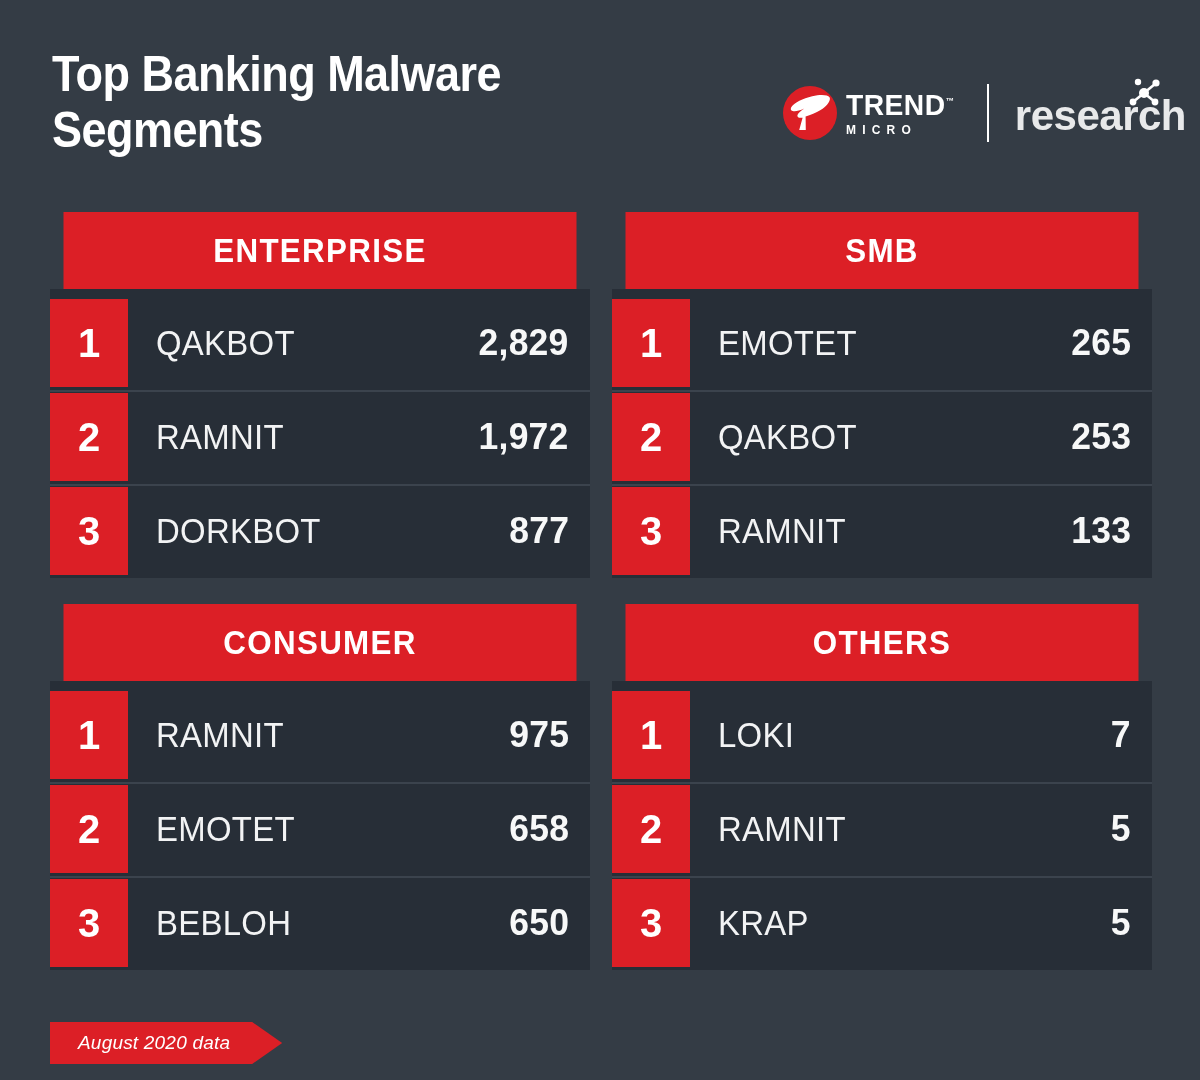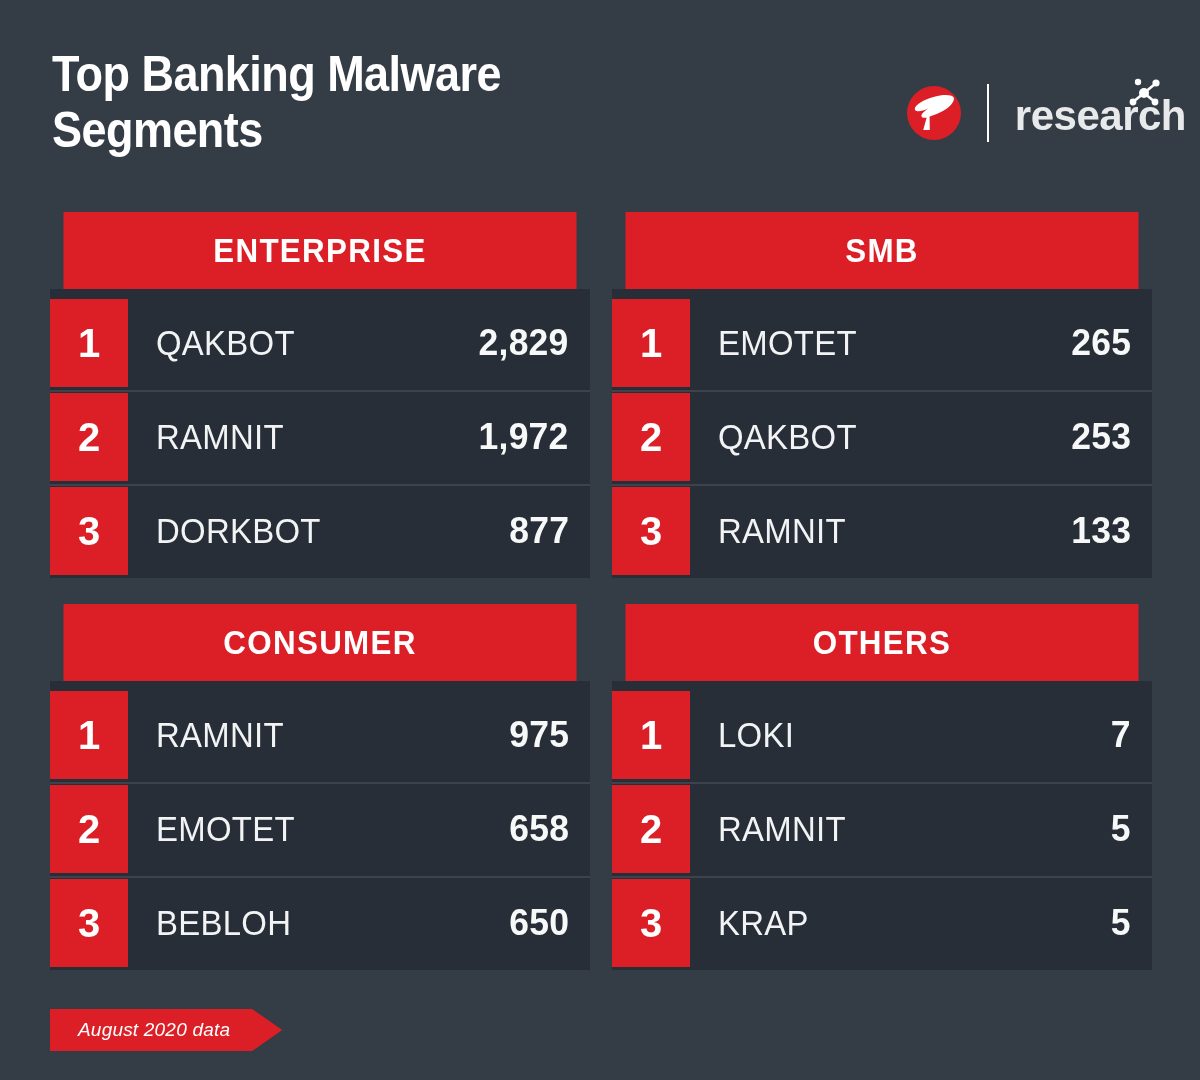--- a/index.html
+++ b/index.html
@@ -217,35 +217,40 @@
     color: #ffffff;
     display: flex;
     align-items: center;
     padding-left: 28px;
     padding-right: 52px;
     font-size: 19px;
     font-style: italic;
     font-weight: normal;
     letter-spacing: 0.2px;
     clip-path: polygon(0 0, calc(100% - 30px) 0, 100% 50%, calc(100% - 30px) 100%, 0 100%);
+    margin-top: 13px;
   }
 </style>
 </head>
 <body>
 
 <div class="header">
   <div class="title">Top Banking Malware
 Segments</div>
 
   <div class="logo-block">
     <div class="tm-logo">
       <div class="tm-ball">
         <svg class="swoosh" viewBox="0 0 42 38">
           <path d="M40.5 3.2C38.6 0.6 31.5 0.3 23.2 2.2c-9.4 2.1-17.8 6.6-20.6 10.6-1.4 2-0.9 3.6 1.1 4.2 2.4 0.7 6.6-0.2 11.6-2.4-3.6 2.3-6.2 4.6-6.8 6.4-0.5 1.7 0.6 2.8 2.8 2.8l2.3-0.1-3.4 12.4 6.6 0-0.2-13.6c4.9-1.3 10.4-3.6 15-6.5C38.6 11.7 42.2 5.6 40.5 3.2z" fill="#ffffff"></path>
         </svg>
+      </div>
+      <div class="tm-words">
+        <div class="tm-trend"><span>TREND</span><span class="tm-tm">™</span></div>
+        <div class="tm-micro">MICRO</div>
       </div>
     </div>
 
     <div class="logo-divider"></div>
 
     <div class="research-wrap">
       <svg class="molecule" viewBox="0 0 40 30">
         <line x1="20" y1="16" x2="9" y2="25" stroke="#ffffff" stroke-width="2.6"></line>
         <line x1="20" y1="16" x2="31" y2="25" stroke="#ffffff" stroke-width="2.6"></line>
         <line x1="20" y1="16" x2="31" y2="7" stroke="#ffffff" stroke-width="2.6"></line>

